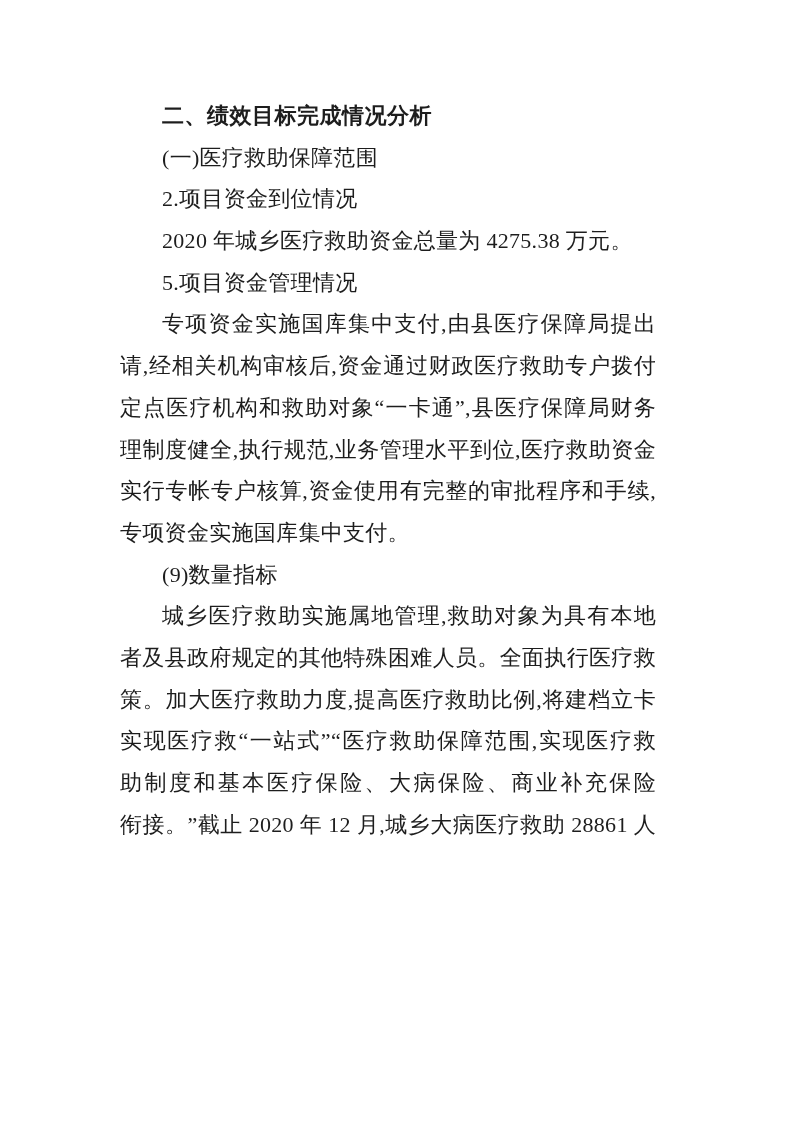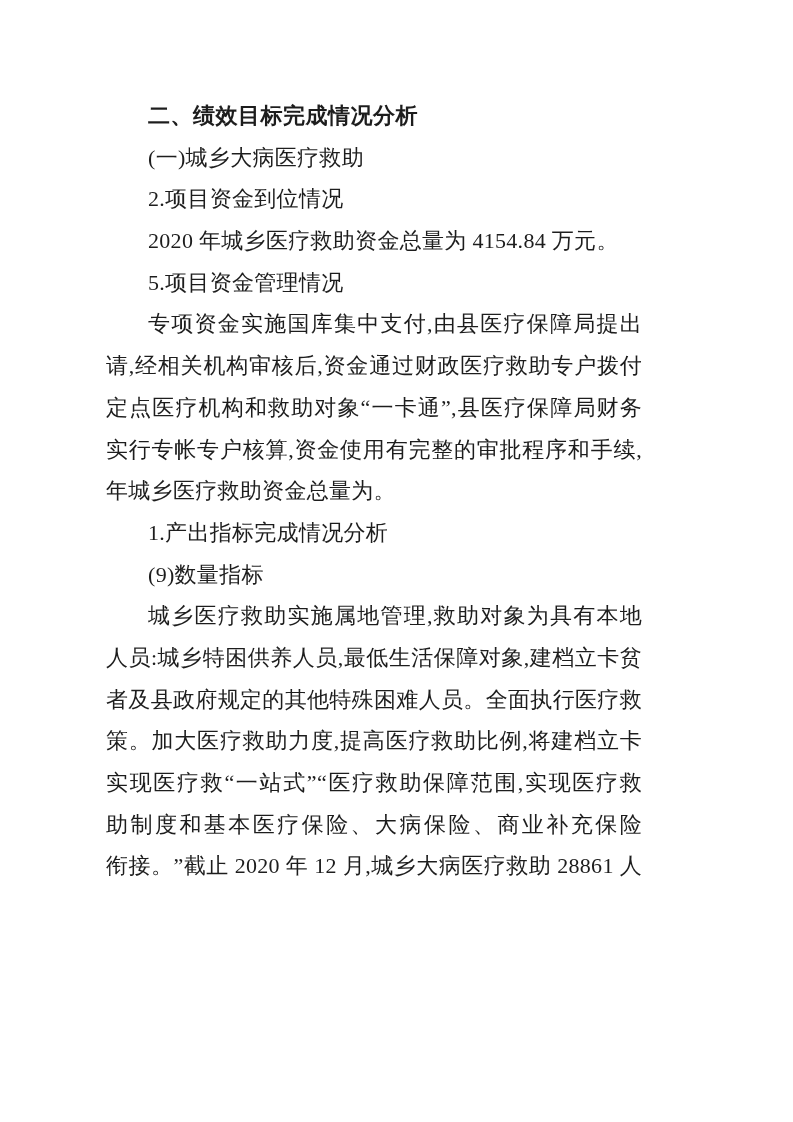--- a/index.html
+++ b/index.html
@@ -18,21 +18,21 @@
   .page {
     position: absolute;
     left: 0;
     top: 0;
     width: 793px;
     height: 1122px;
     background: #ffffff;
   }
   .text-block {
     position: absolute;
-    left: 106px;
+    left: 120px;
     top: 95px;
     width: 536px;
   }
   .line {
     height: 41.7px;
     line-height: 41.7px;
     font-size: 22px;
     overflow: hidden;
     white-space: nowrap;
     letter-spacing: 0.3px;
@@ -50,32 +50,31 @@
     font-family: "Liberation Sans", "DejaVu Sans", sans-serif;
     letter-spacing: 0.5px;
   }
 </style>
 </head>
 <body>
 
 <div class="page">
   <div class="text-block">
     <div class="line heading indent">二、绩效目标完成情况分析</div>
-    <div class="line indent">(一)城乡大病医疗救助</div>
+    <div class="line indent">(一)医疗救助保障范围</div>
     <div class="line indent">2.项目资金到位情况</div>
-    <div class="line indent">2020 年城乡医疗救助资金总量为 4154.84 万元。</div>
+    <div class="line indent">2020 年城乡医疗救助资金总量为 4275.38 万元。</div>
     <div class="line indent">5.项目资金管理情况</div>
     <div class="line indent justify">专项资金实施国库集中支付,由县医疗保障局提出申</div>
     <div class="line justify">请,经相关机构审核后,资金通过财政医疗救助专户拨付到</div>
     <div class="line justify">定点医疗机构和救助对象“一卡通”,县医疗保障局财务管</div>
+    <div class="line justify">理制度健全,执行规范,业务管理水平到位,医疗救助资金</div>
     <div class="line justify">实行专帐专户核算,资金使用有完整的审批程序和手续,财</div>
-    <div class="line">年城乡医疗救助资金总量为。</div>
-    <div class="line indent">1.产出指标完成情况分析</div>
+    <div class="line">专项资金实施国库集中支付。</div>
     <div class="line indent">(9)数量指标</div>
     <div class="line indent justify">城乡医疗救助实施属地管理,救助对象为具有本地户籍</div>
-    <div class="line justify">人员:城乡特困供养人员,最低生活保障对象,建档立卡贫</div>
     <div class="line justify">者及县政府规定的其他特殊困难人员。全面执行医疗救助政</div>
     <div class="line justify">策。加大医疗救助力度,提高医疗救助比例,将建档立卡贫</div>
     <div class="line justify">实现医疗救“一站式”“医疗救助保障范围,实现医疗救</div>
     <div class="line justify">助制度和基本医疗保险、大病保险、商业补充保险的“无缝</div>
     <div class="line justify">衔接。”截止 2020 年 12 月,城乡大病医疗救助 28861 人次,</div>
   </div>
 </div>
 
 </body></html>

